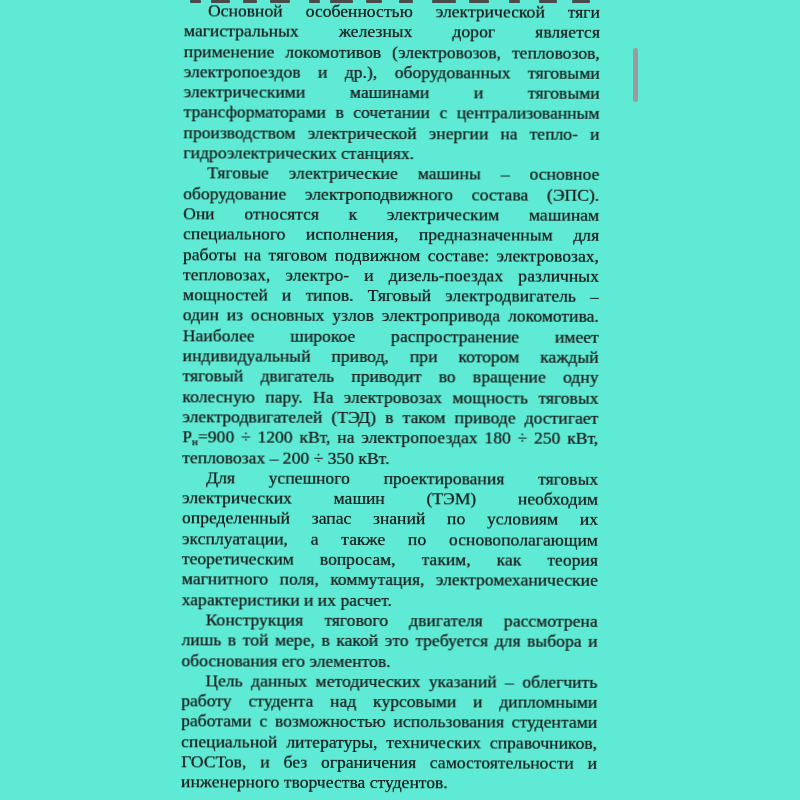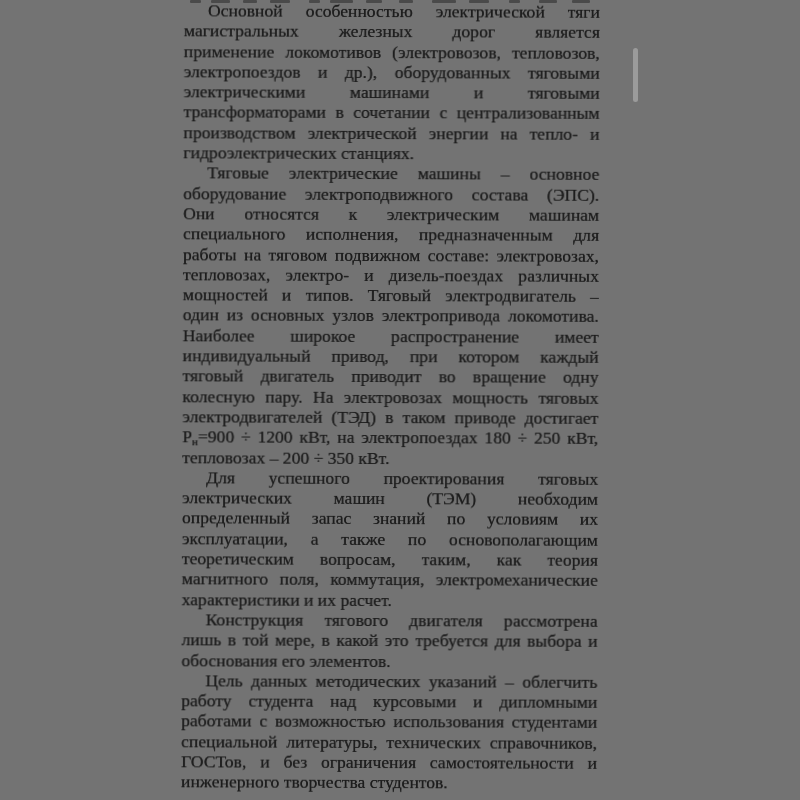--- a/index.html
+++ b/index.html
@@ -8,21 +8,21 @@
     width: 800px;
     height: 800px;
     background: #ffffff;
     overflow: hidden;
     font-family: "Liberation Serif", "DejaVu Serif", serif;
   }
   #photo-page {
     position: relative;
     width: 800px;
     height: 800px;
-    background: #737373;
+    background: #5eead4;
   }
   #text-column {
     position: absolute;
     left: 184px;
     top: 1px;
     width: 416px;
     font-size: 17.6px;
     line-height: 20.3px;
     color: #1c1c1c;
     transform: rotate(0.22deg);

